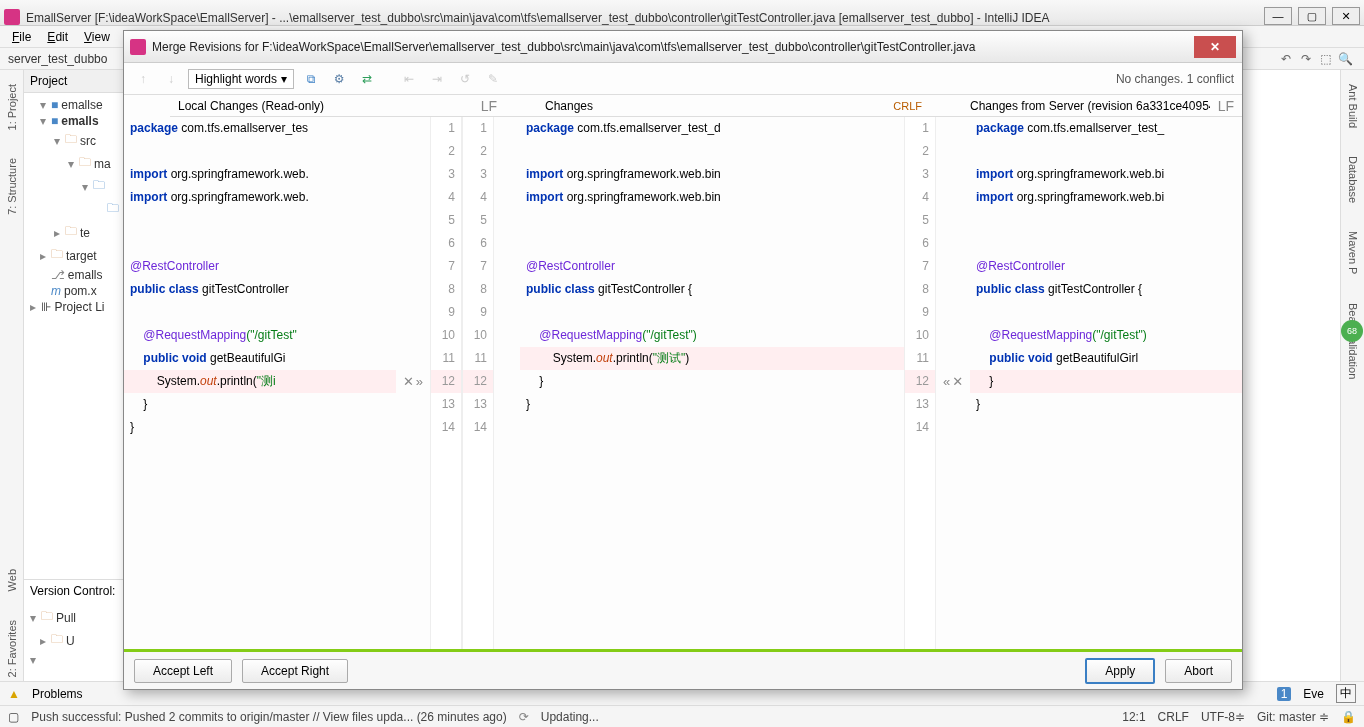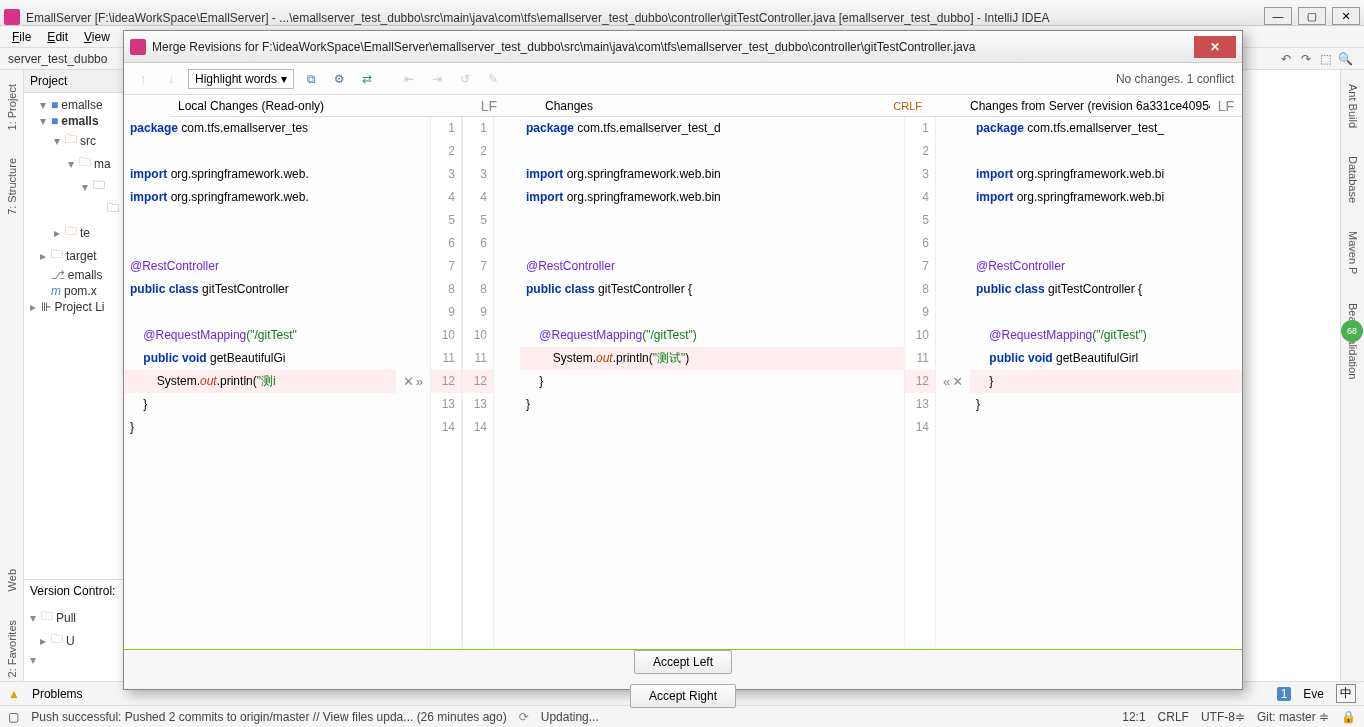--- a/index.html
+++ b/index.html
@@ -80,21 +80,21 @@
 .code .line { height: 23px; line-height: 23px; white-space: pre; padding-left: 6px; }
 .kw { color: #0033b3; font-weight: bold; }
 .ann { color: #6d28d9; }
 .str { color: #067d17; }
 .fld { color: #c2410c; font-style: italic; }
 .conflict { background: #ffeef0; }
 .mergectl { width: 34px; display: flex; flex-direction: column; }
 .mergectl .row { height: 23px; display: flex; align-items: center; justify-content: center; gap: 2px; color: #888; }
 .mergectl .row span { cursor: pointer; font-size: 13px; }
 
-.dlg-footer { height: 40px; display: flex; align-items: center; padding: 0 10px; gap: 10px; border-top: 1px solid #84cc16; background: #f7f7f7; flex-direction: column; }
+.dlg-footer { height: 40px; display: flex; align-items: center; padding: 0 10px; gap: 10px; border-top: 3px solid #84cc16; background: #f7f7f7; }
 .dlg-footer .spacer { flex: 1; }
 .btn { padding: 4px 18px; border: 1px solid #aaa; background: linear-gradient(#fefefe,#ececec); cursor: pointer; border-radius: 2px; }
 .btn.primary { border: 2px solid #3a7fc4; }
 
 .greenbadge { position: absolute; right: 1px; top: 320px; width: 22px; height: 22px; background: #4caf50; border-radius: 50%; color: #fff; font-size: 9px; display: flex; align-items: center; justify-content: center; z-index: 200; }
 </style>
 </head>
 <body>
 
 <div class="titlebar">

